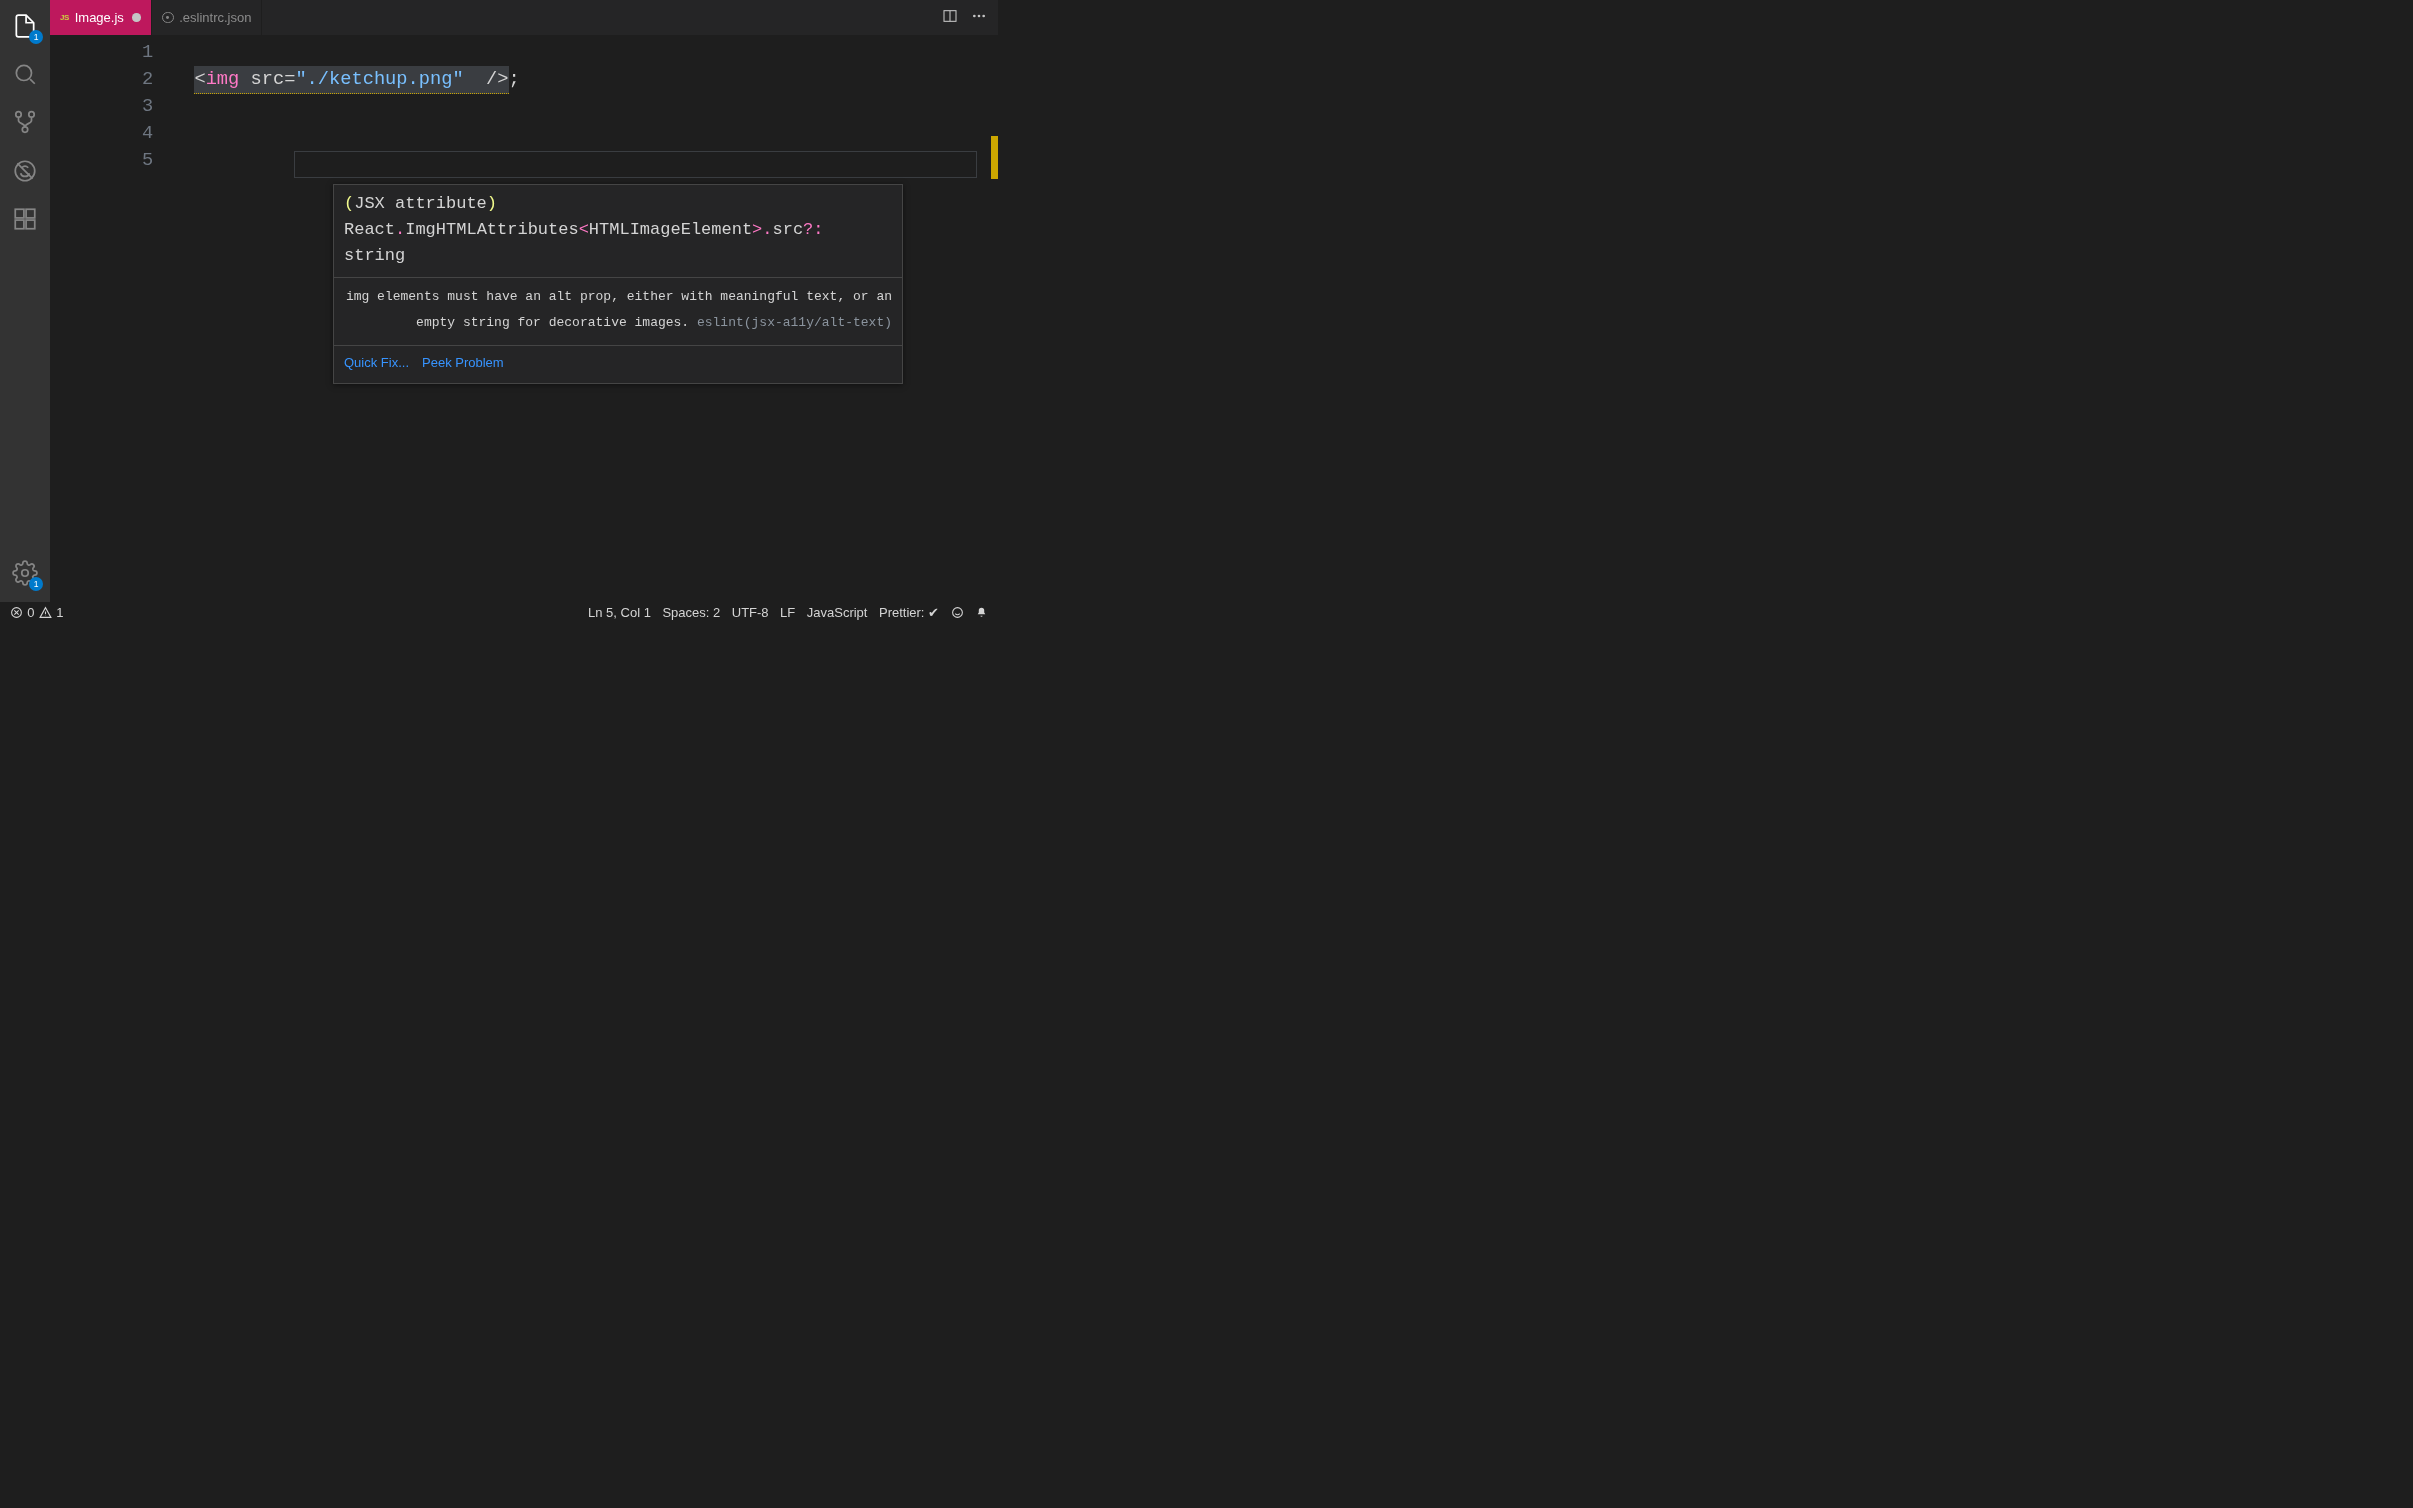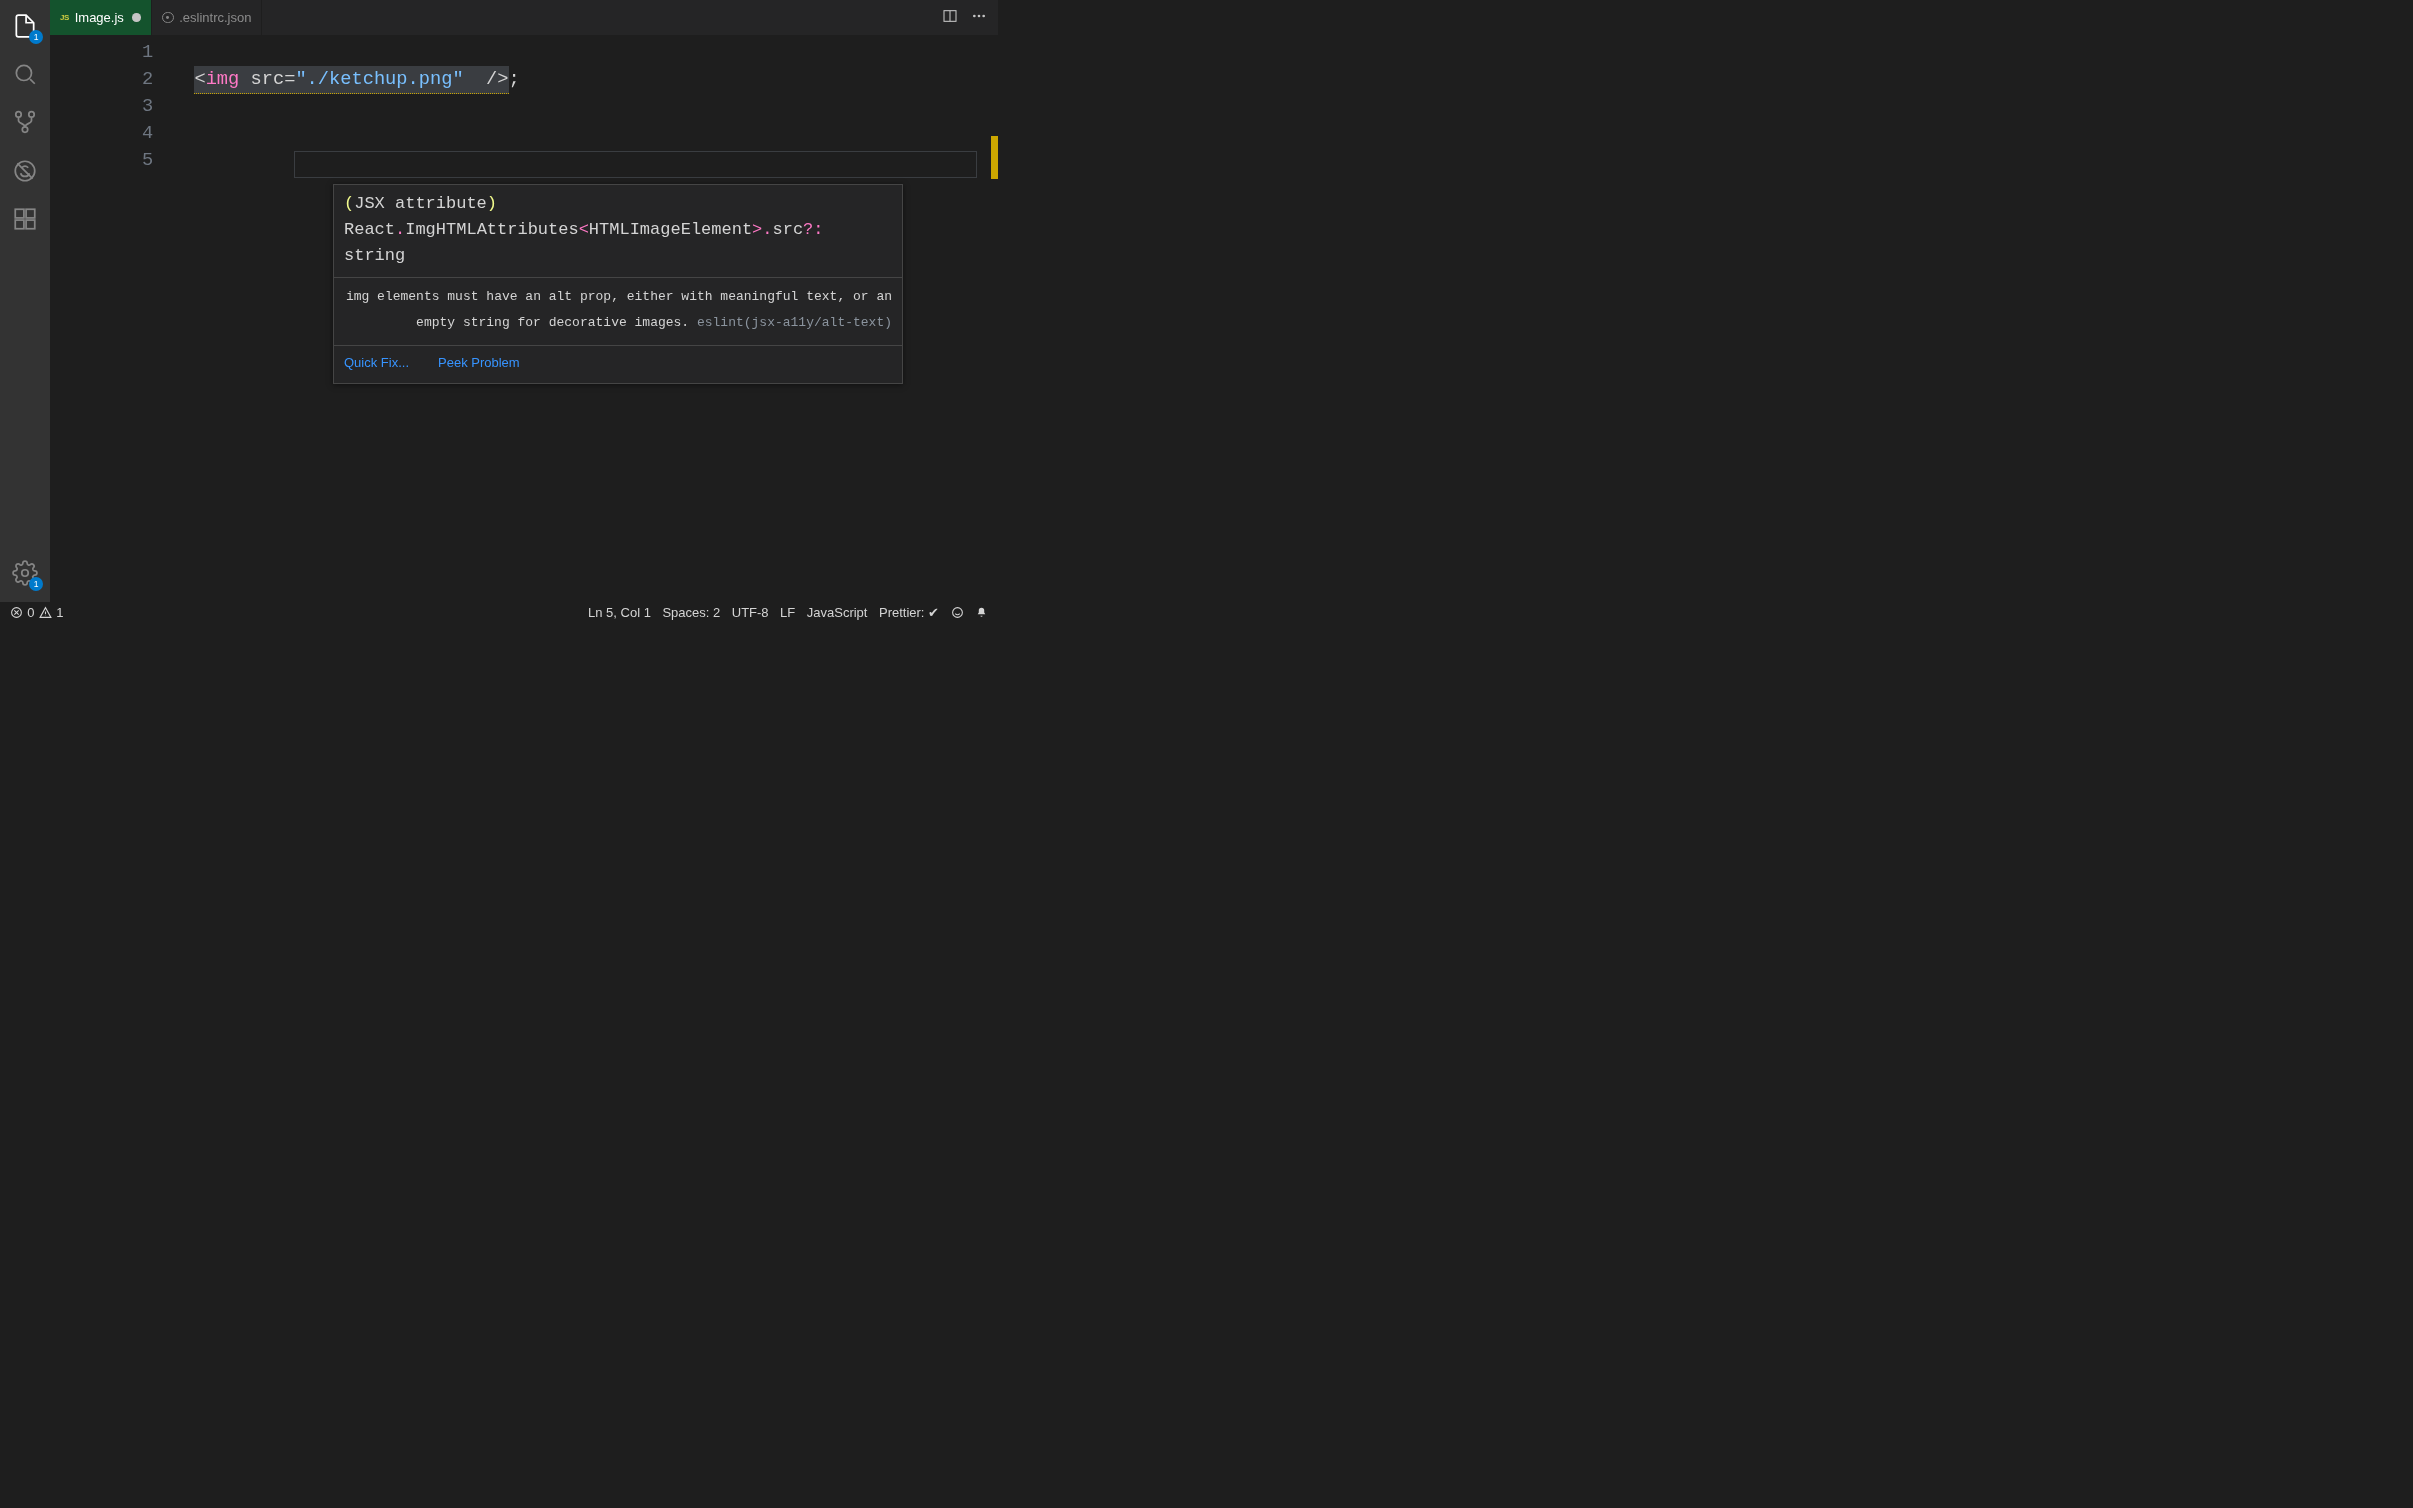--- a/index.html
+++ b/index.html
@@ -53,21 +53,21 @@
   display: flex; align-items: stretch;
 }
 .tab {
   display: flex; align-items: center; gap: 5.7px;
   padding: 0 10px;
   font-family: -apple-system, BlinkMacSystemFont, "Segoe UI", sans-serif;
   font-size: 13px;
   color: #8b8b8b; cursor: pointer;
   border-right: 0.7px solid #1e1e1e;
 }
-.tab.active { background: #14532d; color: #ffffff; }
+.tab.active { background: #be185d; color: #ffffff; }
 .tab-jsicon {
   color: #cbcb41; font-size: 8px; font-weight: bold; letter-spacing: -0.4px;
 }
 .tab-jsonicon {
   width: 11.5px; height: 11.5px; border-radius: 50%;
   border: 1.4px solid #858585; position: relative; display: inline-block;
 }
 .tab-jsonicon::after {
   content: ""; width: 2.9px; height: 2.9px; background: #858585;
   position: absolute; top: 2.9px; left: 2.9px; border-radius: 50%;
@@ -119,21 +119,21 @@
   box-shadow: 0 1.4px 5.7px rgba(0,0,0,0.5);
   z-index: 10;
 }
 .hover-section { padding: 5.7px 10px 8.6px 10px; }
 .hover-section.sig { border-bottom: 0.7px solid #454545; }
 .hover-section.msg { font-size: 13px; color: #d4d4d4; text-align: right; }
 .hover-rule { color: #8b949e; }
 .hover-actions {
   padding: 4.3px 10px 7.2px 10px;
   font-family: -apple-system, sans-serif; font-size: 13px;
-  border-top: 0.7px solid #454545; display: flex; gap: 29px; align-items: flex-end;
+  border-top: 0.7px solid #454545; display: flex; gap: 13px; align-items: flex-end;
 }
 .hover-action { color: #3794ff; cursor: pointer; }
 .tk-type { color: #d4d4d4; }
 .tk-prop { color: #d4d4d4; }
 .tk-dot { color: #ff79c6; }
 .tk-opt { color: #ff79c6; }
 .tk-generic { color: #ff79c6; }
 
 
 .minimap-marker {

